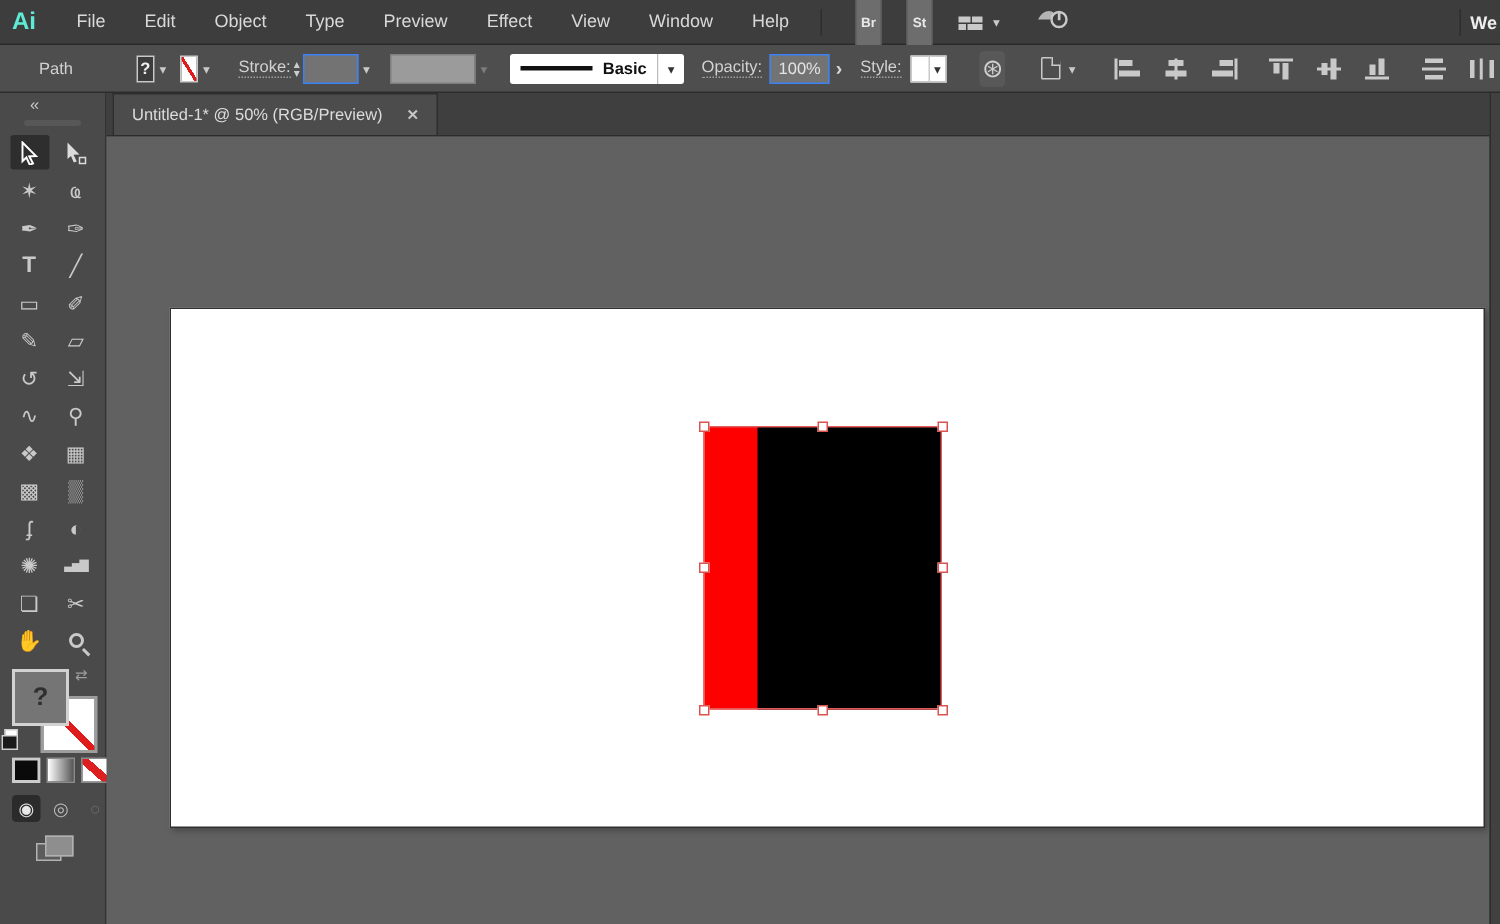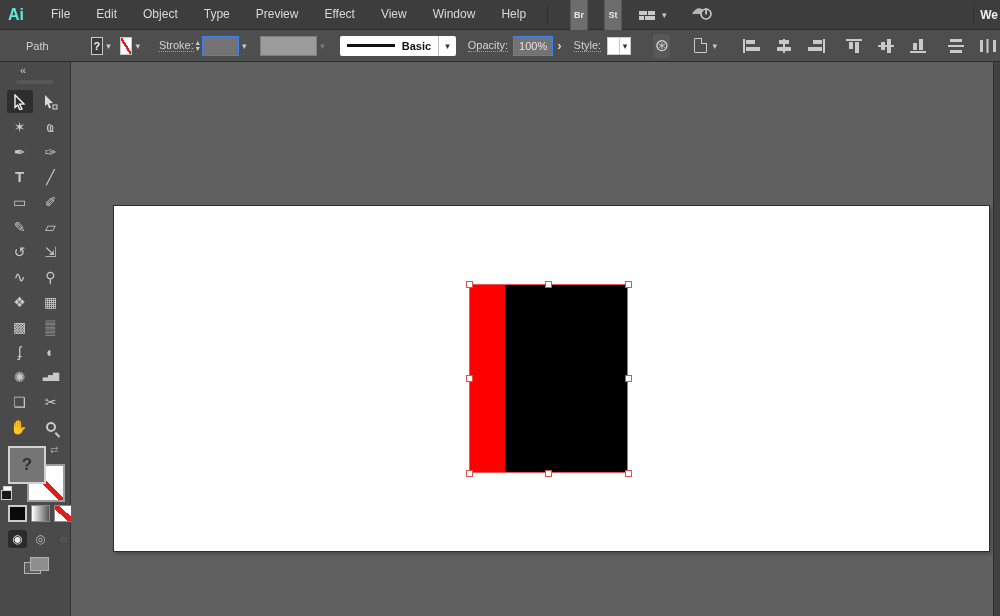--- a/index.html
+++ b/index.html
@@ -265,20 +265,26 @@
       <div class="al-btn">
         <svg width="20" height="16" viewBox="0 0 20 16">
           <rect class="f" x="2" y="2" width="3" height="12"></rect>
             <rect class="f" x="8.5" y="1" width="2" height="14"></rect>
             <rect class="f" x="15" y="2" width="3" height="12"></rect>
         </svg>
       </div>
     </div>
   </div>
 
+  <div class="tab-bar">
+    <div class="doc-tab">
+      <span class="doc-tab-title">Untitled-1* @ 50% (RGB/Preview)</span>
+      <span class="doc-tab-close">✕</span>
+    </div>
+  </div>
 
   <div class="toolbar">
     <span class="tb-collapse">«</span>
     <div class="tb-grip"></div>
 
     <div class="tools">
       <div class="tool sel">
         <svg width="13" height="16" viewBox="0 0 13 16">
           <path d="M2 1 L11 10 L6.5 10.2 L9 15 L6.8 15.8 L4.6 11 L2 13.5 Z" fill="none" stroke="#ffffff" stroke-width="1.3"></path>
         </svg>

